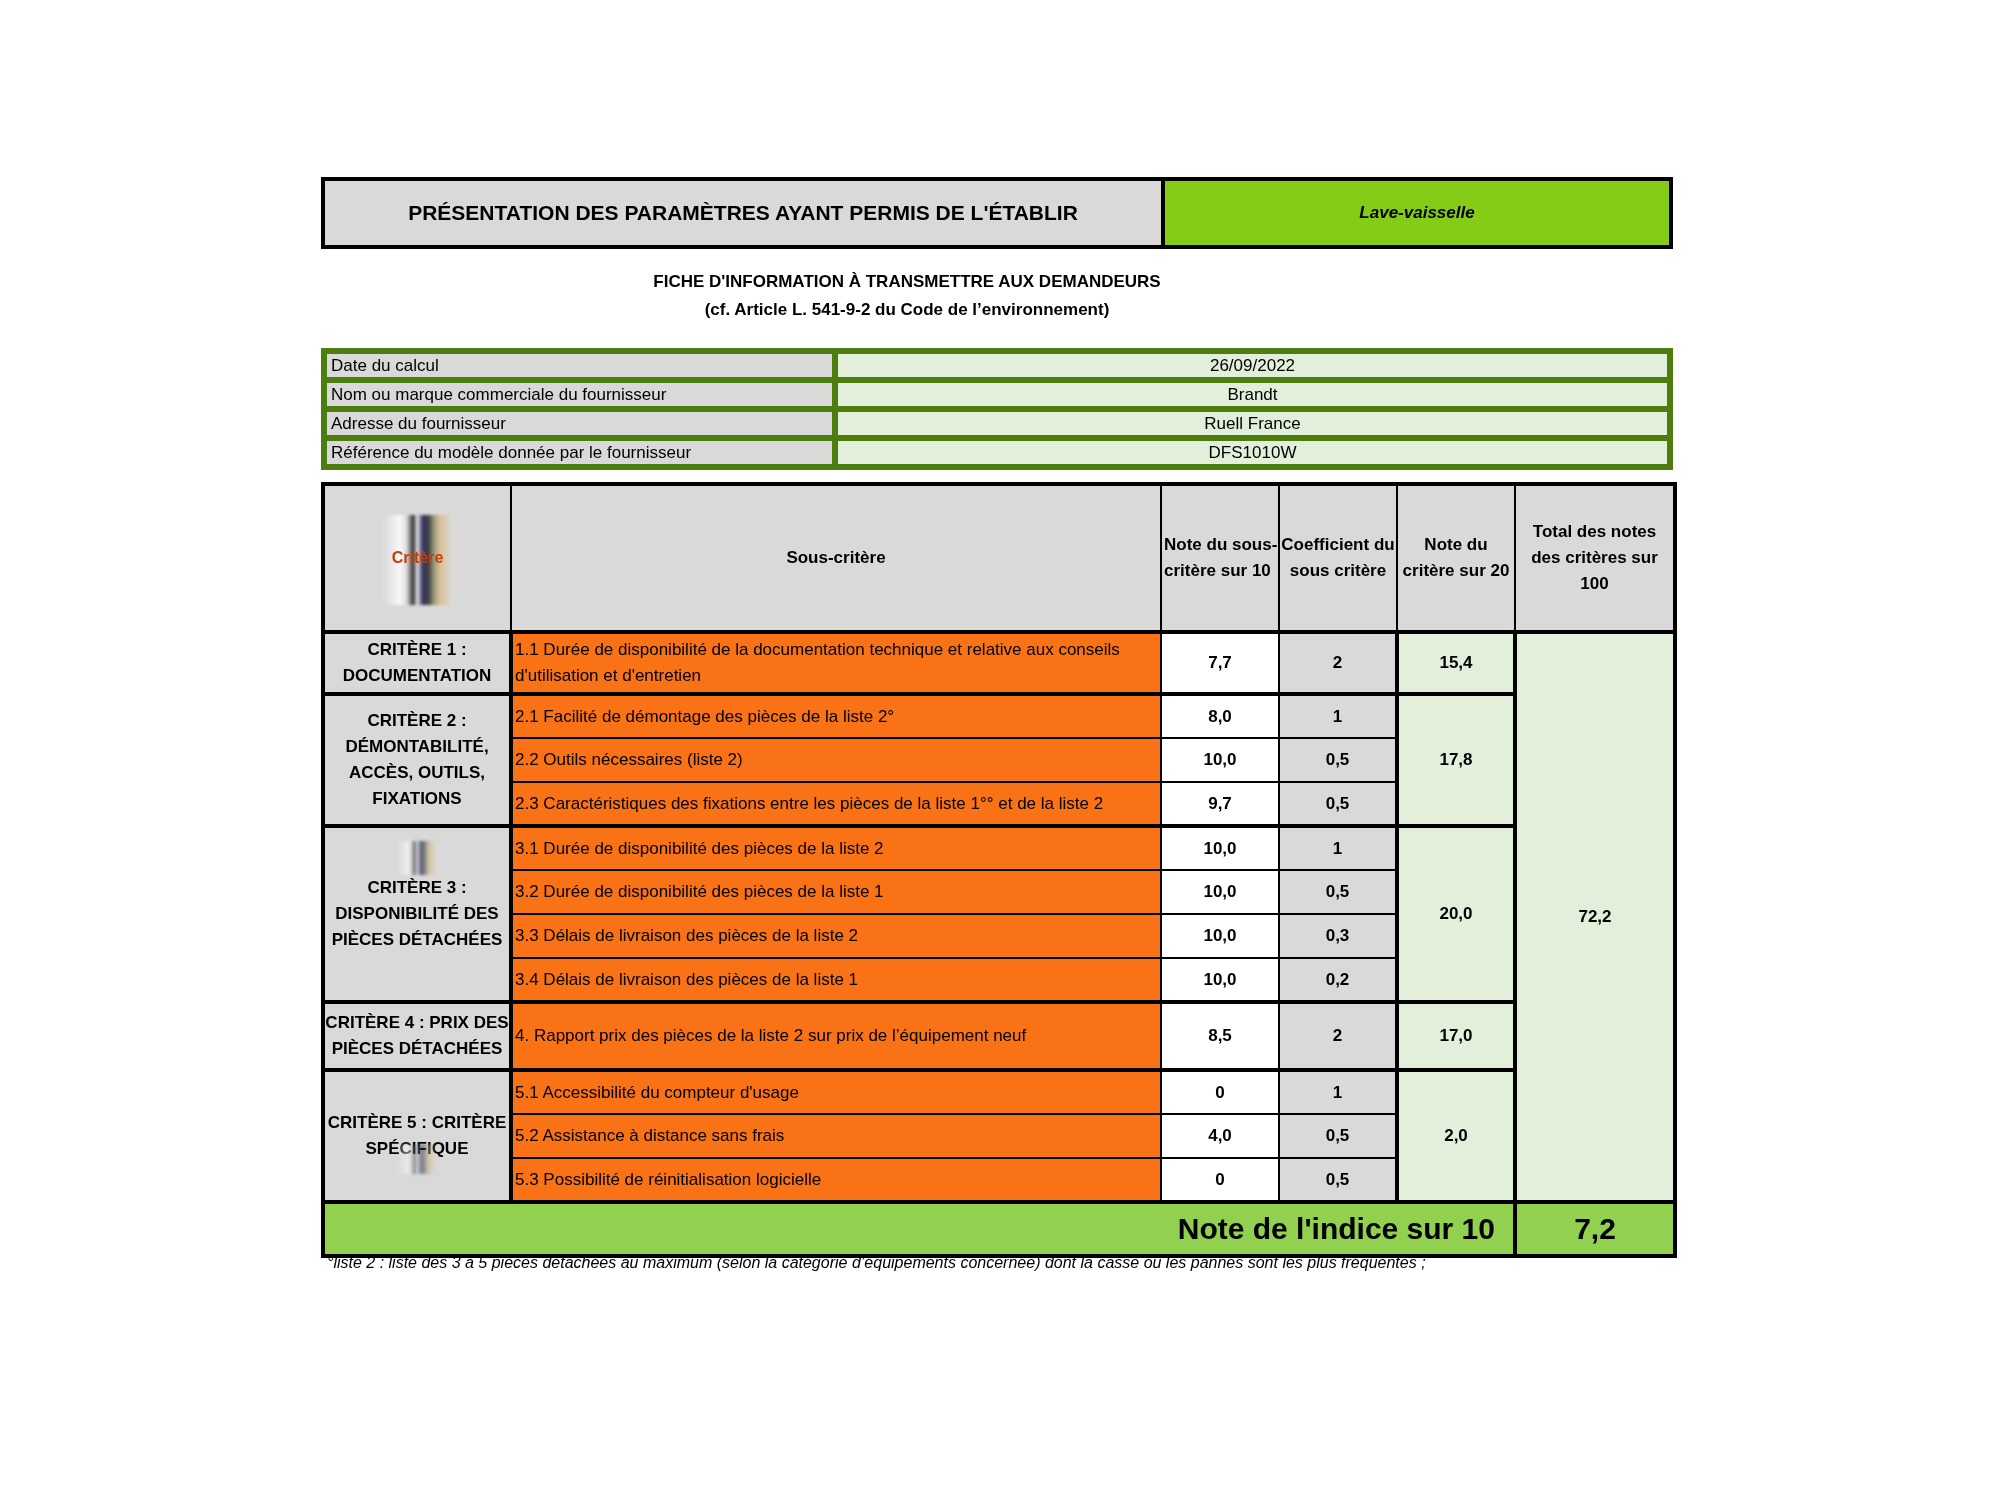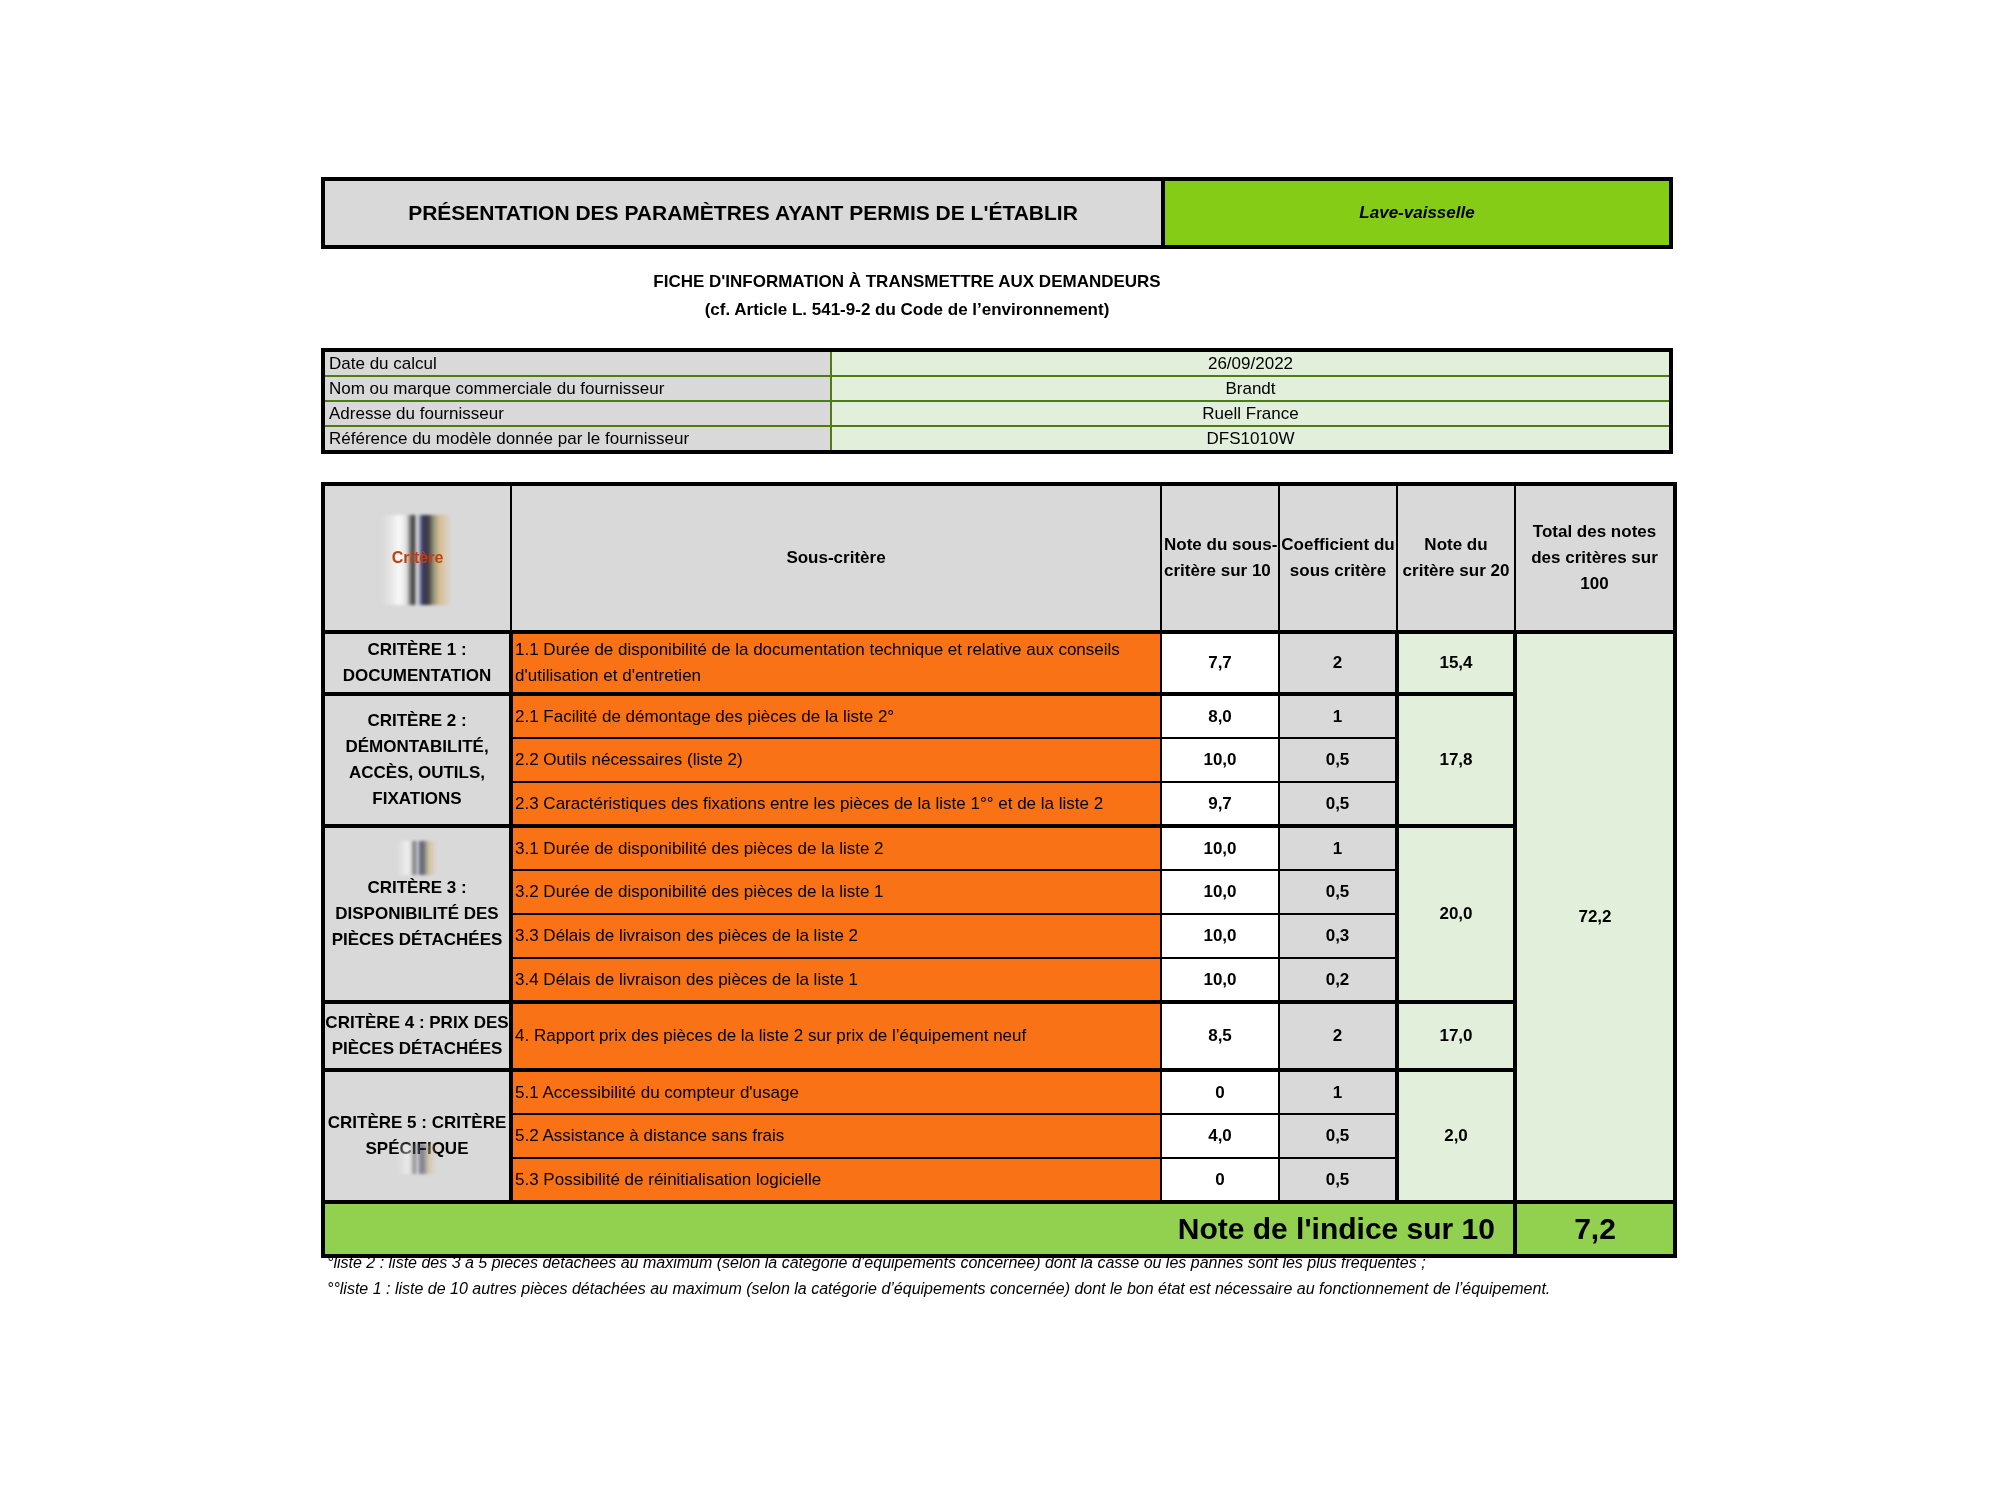--- a/index.html
+++ b/index.html
@@ -15,21 +15,21 @@
                 font-weight: bold; font-size: 21px; line-height: 32px; }
   #title-right { flex: 1; background: #84cc16; display: flex; align-items: center; justify-content: center;
                  font-style: italic; font-weight: bold; font-size: 17px; }
 
   #subtitle { left: 321px; top: 268px; width: 1352px; text-align: center; }
   #subtitle div { font-weight: bold; font-size: 17px; line-height: 28px; margin-left: -180px; }
 
   
   #info-table { left: 321px; top: 348px; width: 1352px; border-collapse: collapse;
                 border: 4px solid #000; }
-  #info-table td { border: 2px solid #4d7c0f; height: 23px; padding: 0 4px; font-size: 17px; line-height: 22px; margin-left: 12px; }
+  #info-table td { border: 6px solid #4d7c0f; height: 23px; padding: 0 4px; font-size: 17px; line-height: 22px; margin-left: 12px; }
   #info-table td.lbl { width: 497px; background: #d9d9d9; }
   #info-table td.val { background: #e2efda; text-align: center; }
 
   
   #main-table { left: 321px; top: 482px; width: 1352px; border-collapse: collapse;
                 border: 4px solid #000; table-layout: fixed; }
   #main-table td { border: 2px solid #000; font-size: 17px; padding: 0; box-sizing: border-box; }
   #main-table .hdr { background: #d9d9d9; font-weight: bold; text-align: center; height: 148px; line-height: 26px; }
   #main-table .crit { background: #d9d9d9; font-weight: bold; text-align: center; line-height: 26px; border-width: 4px 4px 4px 2px; }
   #main-table .sub { background: #f97316; padding-left: 2px; line-height: 26px; text-align: left; }
@@ -209,14 +209,13 @@
 
   <tr class="foot">
     <td class="foot-label" colspan="5">Note de l'indice sur 10</td>
     <td class="foot-val">7,2</td>
   </tr>
 </tbody>
   </table>
 
 <div id="footnotes" class="abs">
   <div>°liste 2 : liste des 3 à 5 pièces détachées au maximum (selon la catégorie d’équipements concernée) dont la casse ou les pannes sont les plus fréquentes ;</div>
-  <div>°°liste 1 : liste de 10 autres pièces détachées au maximum (selon la catégorie d’équipements concernée) dont le bon état est nécessaire au fonctionnement de l’équipement.</div>
 </div>
 
 </body></html>

